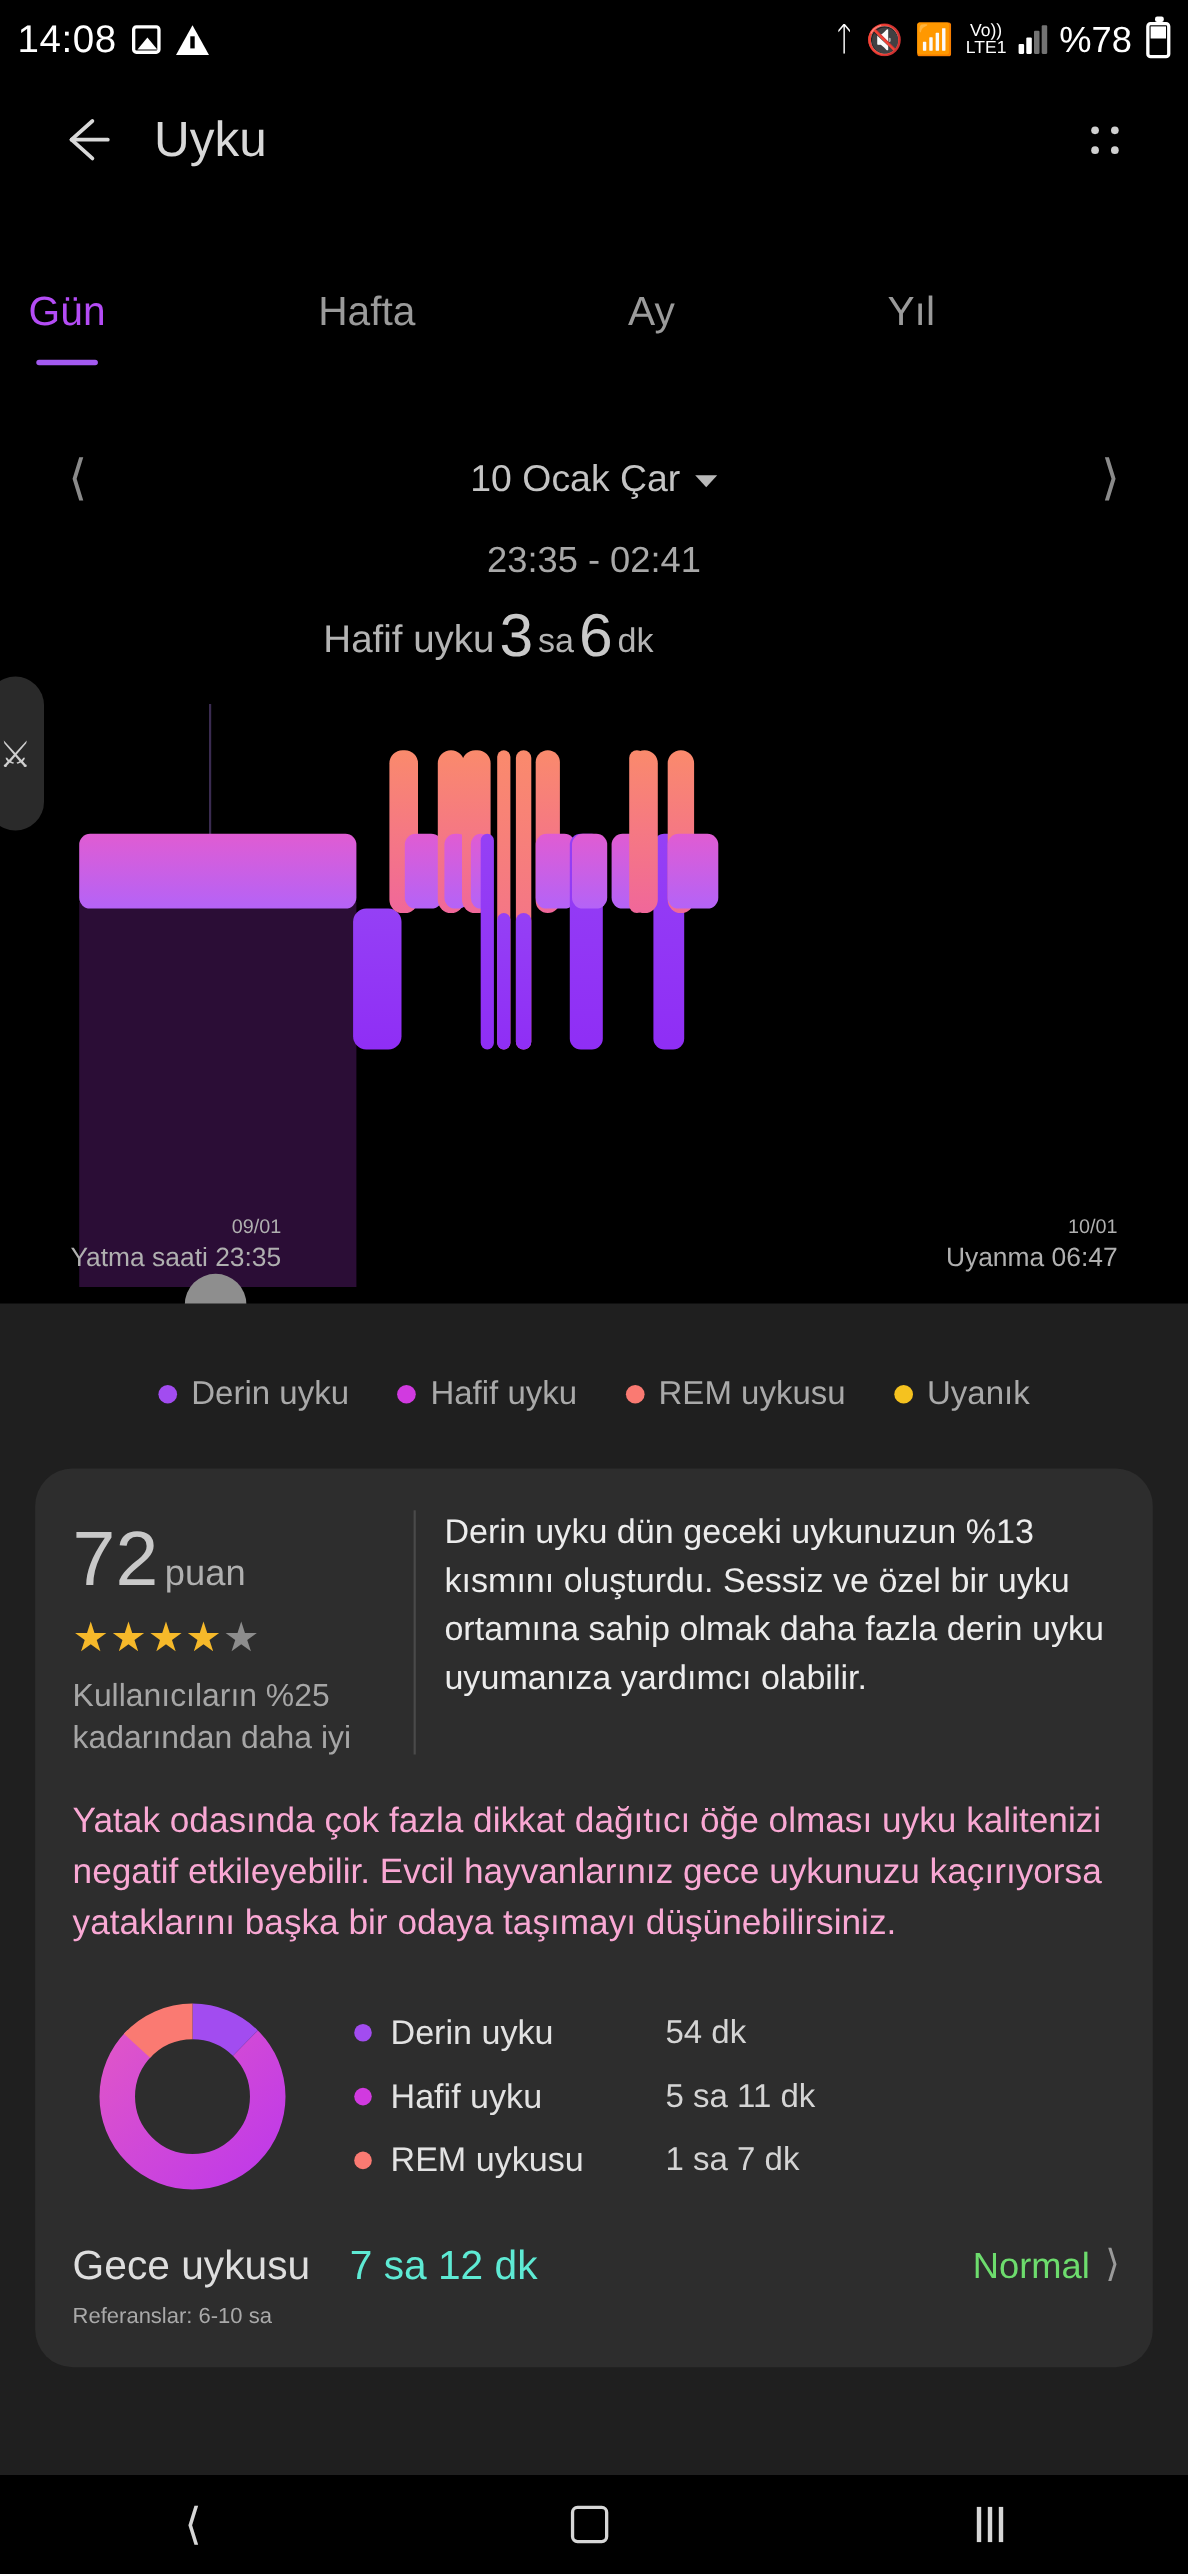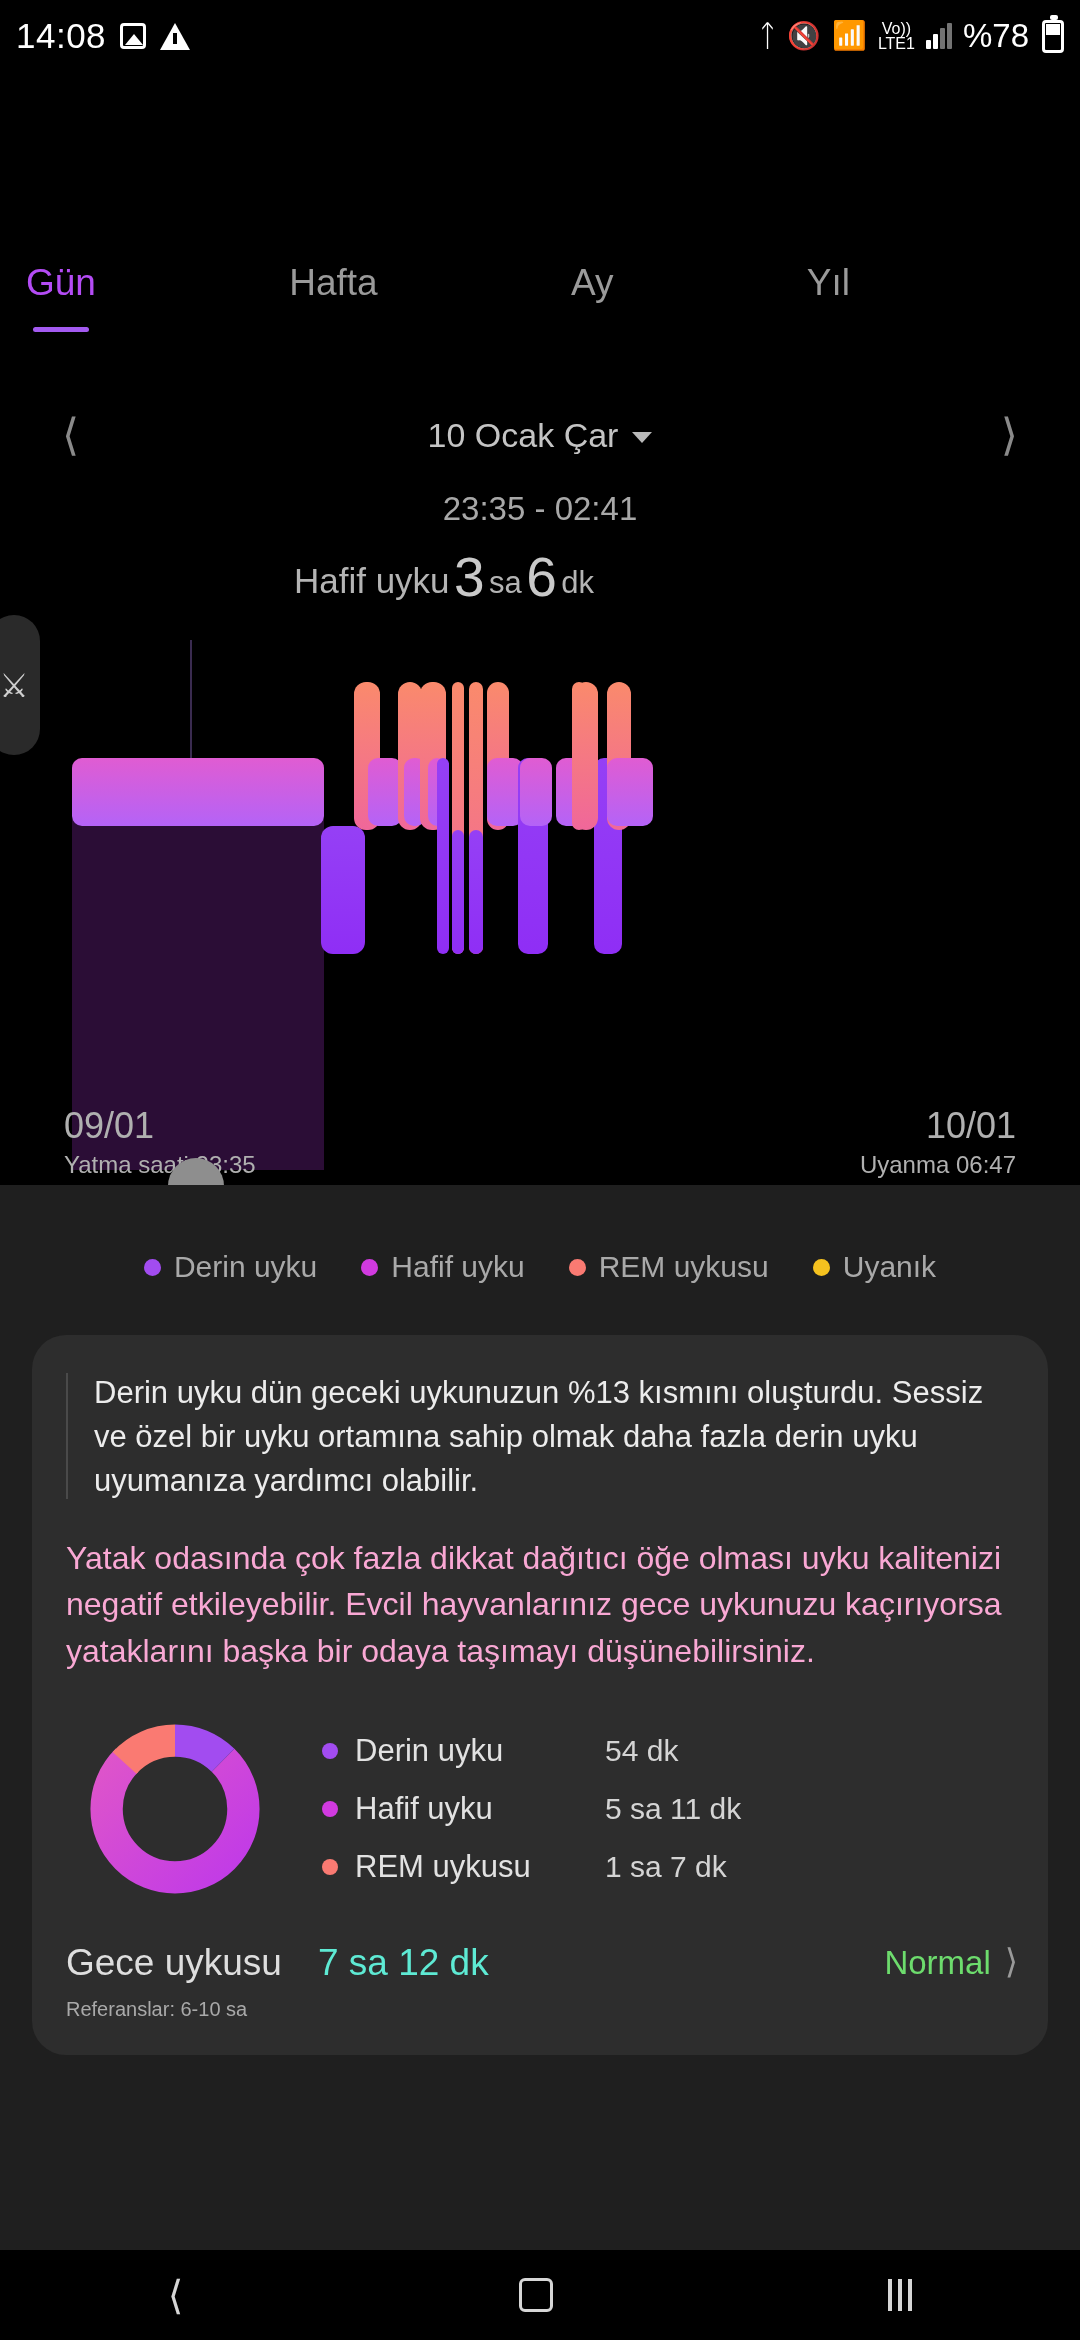--- a/index.html
+++ b/index.html
@@ -126,21 +126,21 @@
   .chart{
     position:absolute; top:640px; left:0; width:1080px; height:530px;
   }
   .chart svg{ display:block; }
   .axis-left{
     position:absolute; left:64px; top:1105px; color:#b0b0b0;
   }
   .axis-right{
     position:absolute; right:64px; top:1105px; color:#b0b0b0; text-align:right;
   }
-  .axis-big{ font-size:36px; display:block; }
+  .axis-big{ font-size:18px; display:block;text-align:right; }
   .axis-small{ font-size:24px; display:block; margin-top:4px; }
   .handle{
     position:absolute; left:168px; top:1158px;
     width:56px;height:56px;border-radius:50%;background:#8e8e8e;
   }
 
   
   .sheet{
     position:absolute; top:1185px; left:0; width:1080px; height:1065px;
     background:#1f1f1f;
@@ -227,20 +227,39 @@
           <i></i>
           <i></i>
           <i></i>
           <i></i>
         </span>
       <span class="batt-txt">%78</span>
       <span class="batt-icon"></span>
     </div>
   </div>
 
+  <div class="appbar">
+    <div class="back-arrow">
+      <svg width="58" height="58" viewBox="0 0 58 58">
+        <path d="M36 12 L17 29 L36 46" stroke="#d8d8d8" stroke-width="3.4" fill="none" stroke-linecap="round" stroke-linejoin="round"></path>
+        <line x1="17" y1="29" x2="50" y2="29" stroke="#d8d8d8" stroke-width="3.4" stroke-linecap="round"></line>
+      </svg>
+    </div>
+    <div class="app-title">Uyku</div>
+    <div class="kebab">
+      <span class="col">
+          <span class="dot"></span>
+          <span class="dot"></span>
+        </span>
+      <span class="col">
+          <span class="dot"></span>
+          <span class="dot"></span>
+        </span>
+    </div>
+  </div>
 
   <div class="tabs">
     <div class="tab active">Gün</div>
     <div class="tab">Hafta</div>
     <div class="tab">Ay</div>
     <div class="tab">Yıl</div>
   </div>
 
   <div class="datenav">
     <div class="chev">⟨</div>
@@ -346,20 +365,30 @@
       <span class="txt">REM uykusu</span>
     </div>
     <div class="item">
       <span class="dot" style="background:#f5c21f"></span>
       <span class="txt">Uyanık</span>
     </div>
   </div>
 
   <div class="card">
     <div class="card-top">
+      <div class="score-col">
+        <div class="score-line">
+          <span class="score-num">72</span>
+          <span class="score-unit">puan</span>
+        </div>
+        <div class="stars">
+          <span class="on">★</span><span class="on">★</span><span class="on">★</span><span class="on">★</span><span class="off">★</span>
+        </div>
+        <div class="score-sub">Kullanıcıların %25 kadarından daha iyi</div>
+      </div>
       <div class="divider"></div>
       <div class="card-text">Derin uyku dün geceki uykunuzun %13 kısmını oluşturdu. Sessiz ve özel bir uyku ortamına sahip olmak daha fazla derin uyku uyumanıza yardımcı olabilir.</div>
     </div>
 
     <div class="card-note">Yatak odasında çok fazla dikkat dağıtıcı öğe olması uyku kalitenizi negatif etkileyebilir. Evcil hayvanlarınız gece uykunuzu kaçırıyorsa yataklarını başka bir odaya taşımayı düşünebilirsiniz.</div>
 
     <div class="donutrow">
       <svg class="donut" viewBox="0 0 100 100">
         <defs>
           <linearGradient id="dLight" x1="0" y1="1" x2="1" y2="0">

